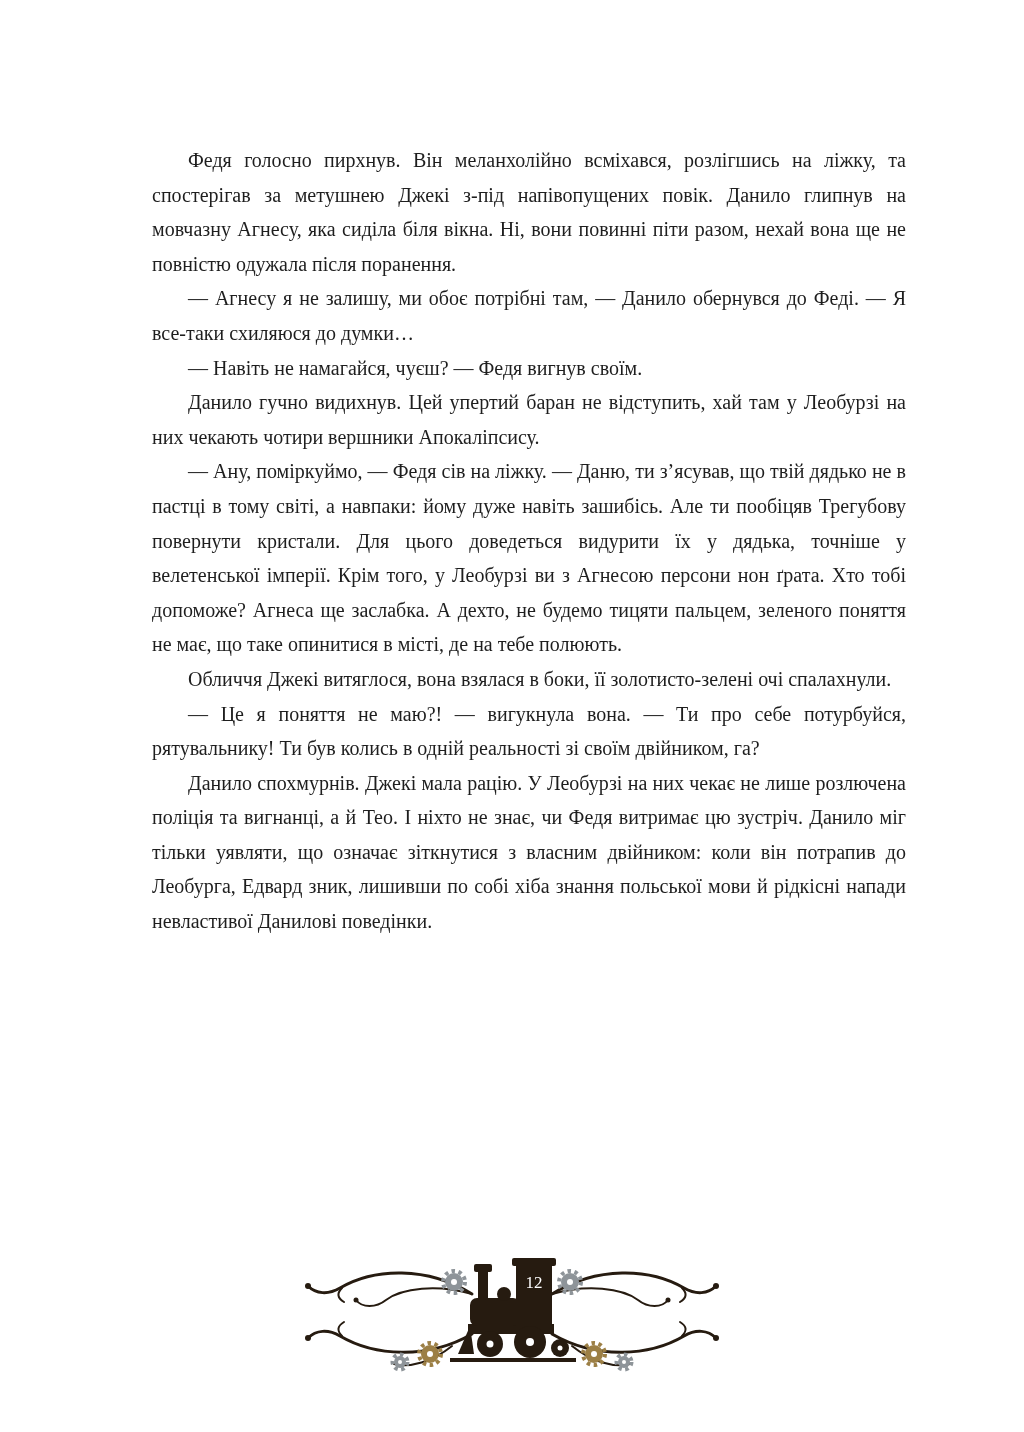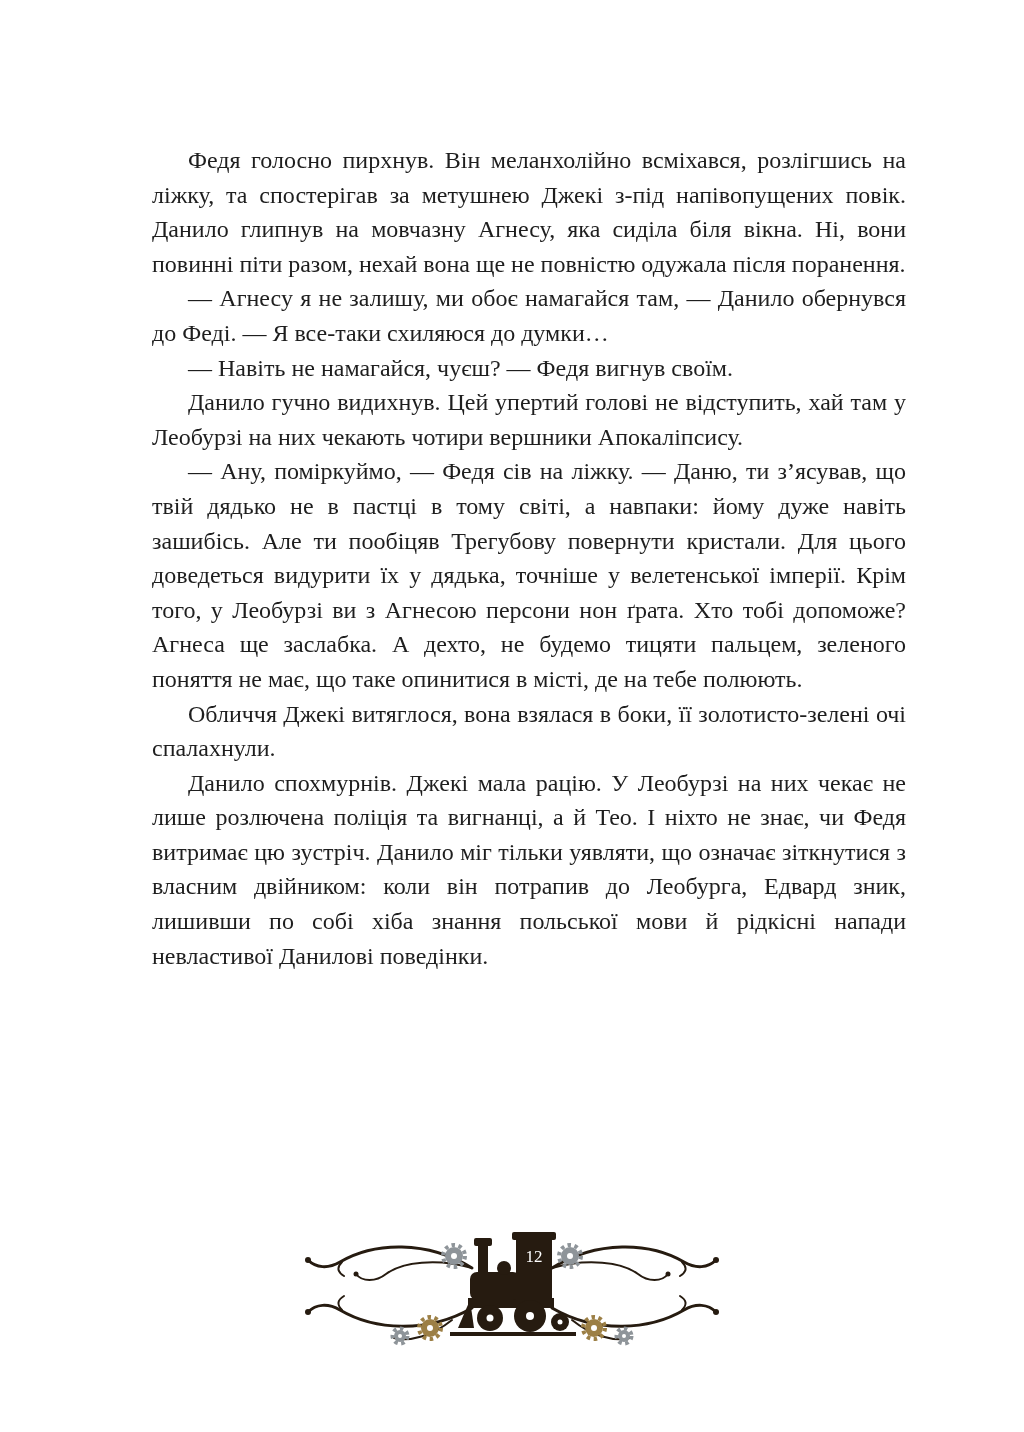--- a/index.html
+++ b/index.html
@@ -13,32 +13,32 @@
     height: 1432px;
     font-family: "Liberation Serif", "DejaVu Serif", serif;
     color: #1c1c1c;
     overflow: hidden;
   }
   .text-block {
     position: absolute;
     top: 143px;
     left: 152px;
     width: 754px;
-    font-size: 24px;
+    font-size: 20px;
     line-height: 34.6px;
     text-align: justify;
     color: #1e1e1e;
   }
   .text-block p {
     margin: 0;
     text-indent: 36px;
   }
   .ornament-wrap {
     position: absolute;
-    top: 1216px;
+    top: 1242px;
     left: 50%;
     transform: translateX(-50%);
   }
   .flourish path {
     fill: none;
     stroke: var(--dark, #261b10);
     stroke-width: 3;
     stroke-linecap: round;
   }
   .flourish .thin {
@@ -65,25 +65,26 @@
     fill: #ffffff;
     font-family: "Liberation Serif", "DejaVu Serif", serif;
     font-size: 17px;
   }
 </style>
 </head>
 <body>
 
 <div class="text-block">
   <p>Федя голосно пирхнув. Він меланхолійно всміхався, розлігшись на ліжку, та спостерігав за метушнею Джекі з-під напівопущених повік. Данило глипнув на мовчазну Агнесу, яка сиділа біля вікна. Ні, вони повинні піти разом, нехай вона ще не повністю одужала після поранення.</p>
-  <p>— Агнесу я не залишу, ми обоє намагайся там, — Данило обернувся до Феді. — Я все-таки схиляюся до думки…</p>
+  <p>— Агнесу я не залишу, ми обоє потрібні там, — Данило обернувся до Феді. — Я все-таки схиляюся до думки…</p>
   <p>— Навіть не намагайся, чуєш? — Федя вигнув своїм.</p>
-  <p>Данило гучно видихнув. Цей упертий голові не відступить, хай там у Леобурзі на них чекають чотири вершники Апокаліпсису.</p>
+  <p>Данило гучно видихнув. Цей упертий баран не відступить, хай там у Леобурзі на них чекають чотири вершники Апокаліпсису.</p>
   <p>— Ану, поміркуймо, — Федя сів на ліжку. — Даню, ти з’ясував, що твій дядько не в пастці в тому світі, а навпаки: йому дуже навіть зашибісь. Але ти пообіцяв Трегубову повернути кристали. Для цього доведеться видурити їх у дядька, точніше у велетенської імперії. Крім того, у Леобурзі ви з Агнесою персони нон ґрата. Хто тобі допоможе? Агнеса ще заслабка. А дехто, не будемо тицяти пальцем, зеленого поняття не має, що таке опинитися в місті, де на тебе полюють.</p>
   <p>Обличчя Джекі витяглося, вона взялася в боки, її золотисто-зелені очі спалахнули.</p>
+  <p>— Це я поняття не маю?! — вигукнула вона. — Ти про себе потурбуйся, рятувальнику! Ти був колись в одній реальності зі своїм двійником, га?</p>
   <p>Данило спохмурнів. Джекі мала рацію. У Леобурзі на них чекає не лише розлючена поліція та вигнанці, а й Тео. І ніхто не знає, чи Федя витримає цю зустріч. Данило міг тільки уявляти, що означає зіткнутися з власним двійником: коли він потрапив до Леобурга, Едвард зник, лишивши по собі хіба знання польської мови й рідкісні напади невластивої Данилові поведінки.</p>
 </div>
 
 <div class="ornament-wrap">
   <svg width="420" height="150" viewBox="0 0 420 150" aria-hidden="true">
 
     <g class="flourish">
       <path d="M170 52 C125 24 72 26 38 46 C26 53 14 52 6 44"></path>
       <path d="M170 52 C135 42 100 46 84 58 C74 66 60 66 54 58" class="thin"></path>
       <path d="M170 92 C125 118 72 114 38 94 C26 87 14 88 6 96"></path>

